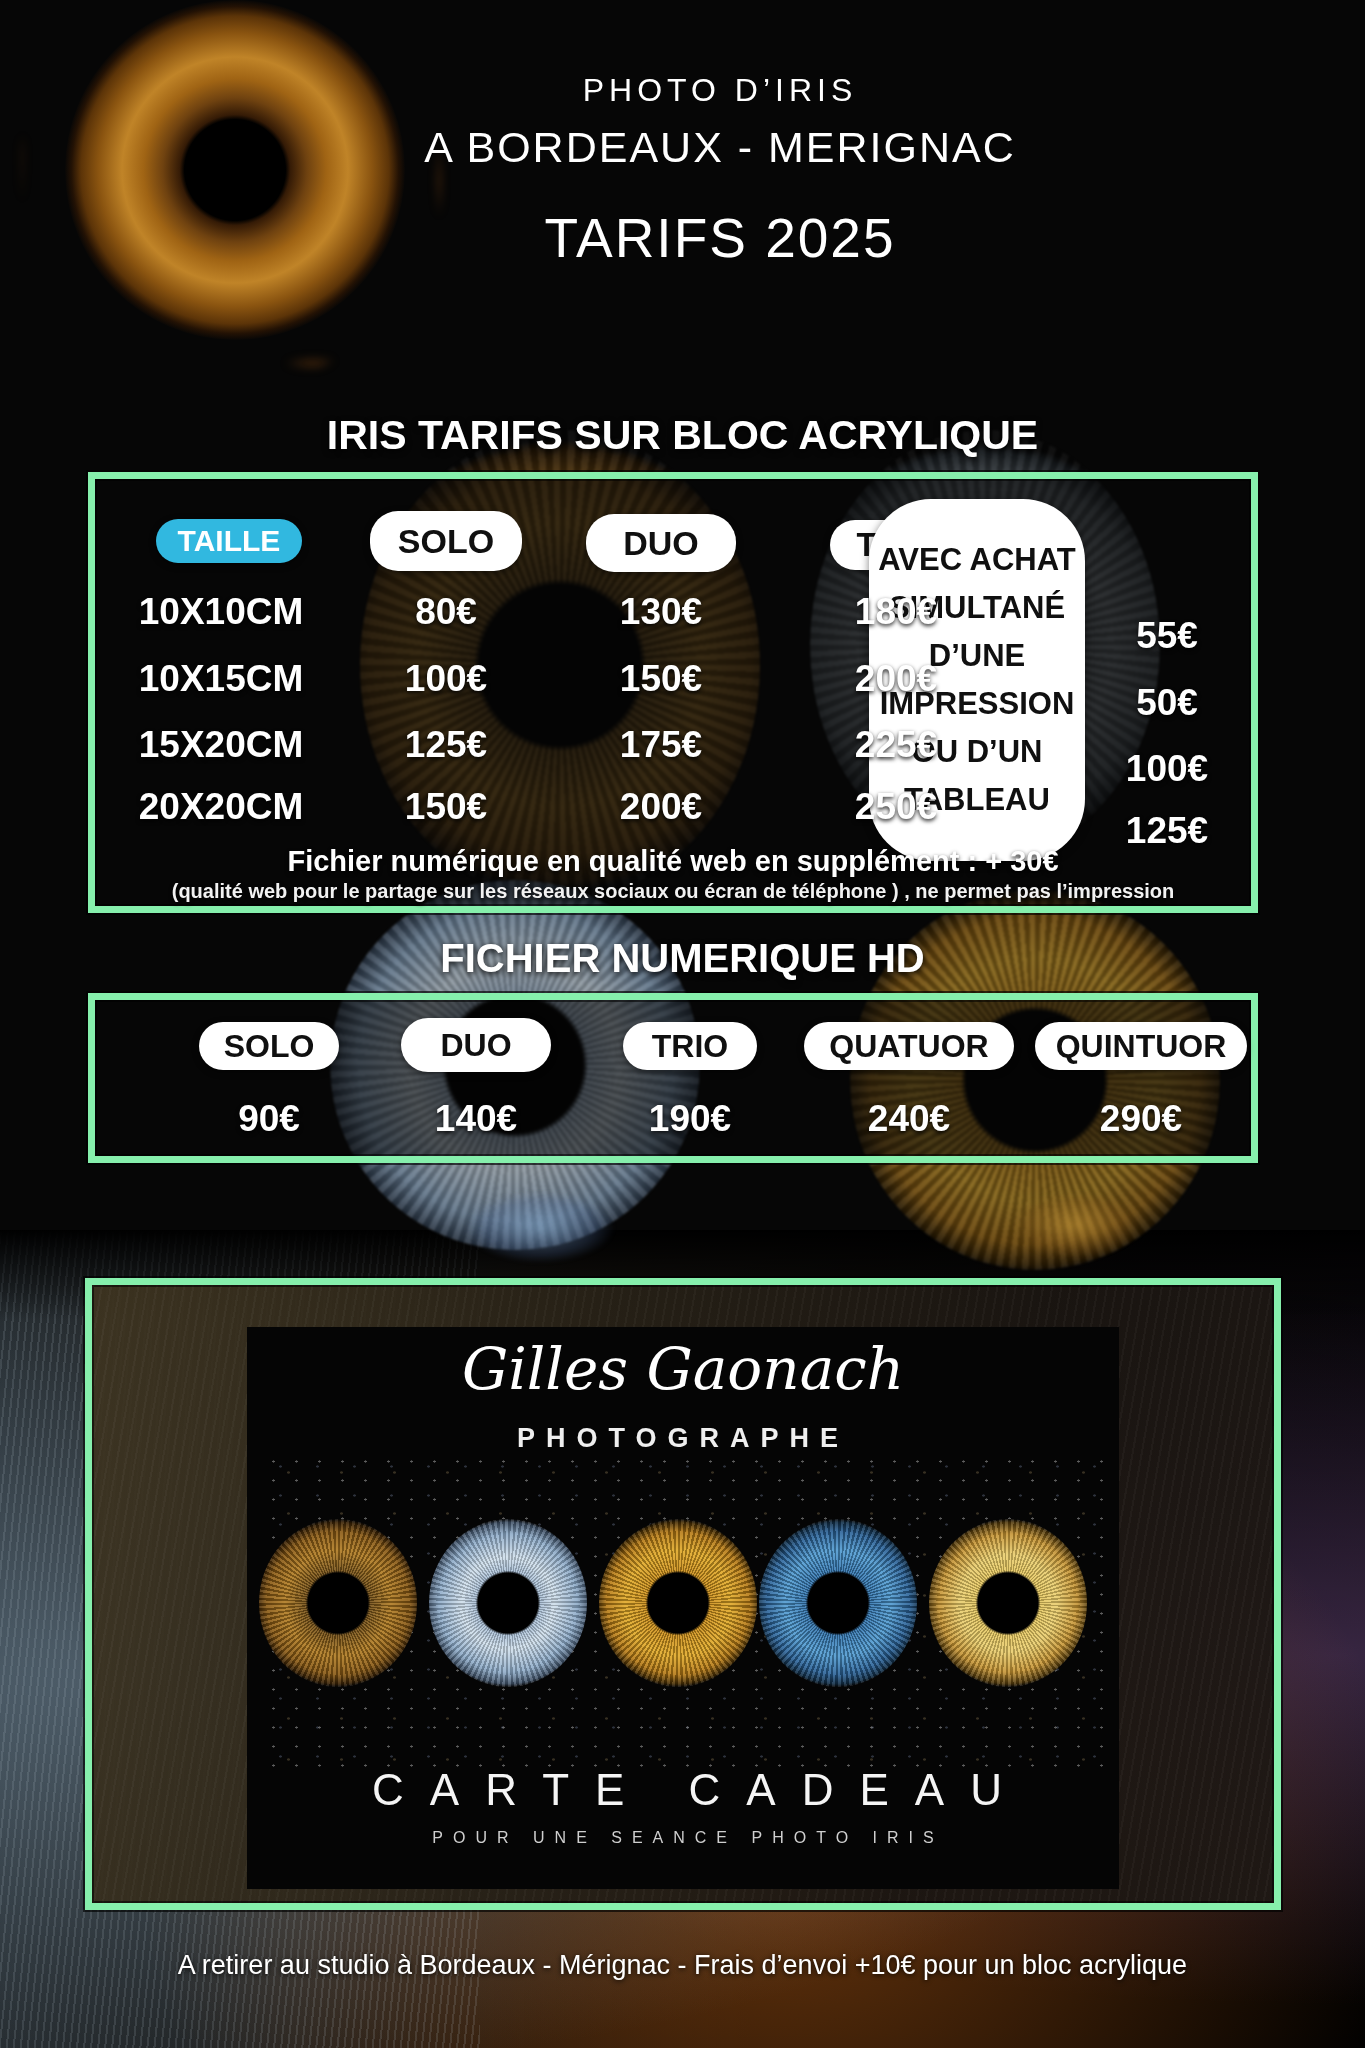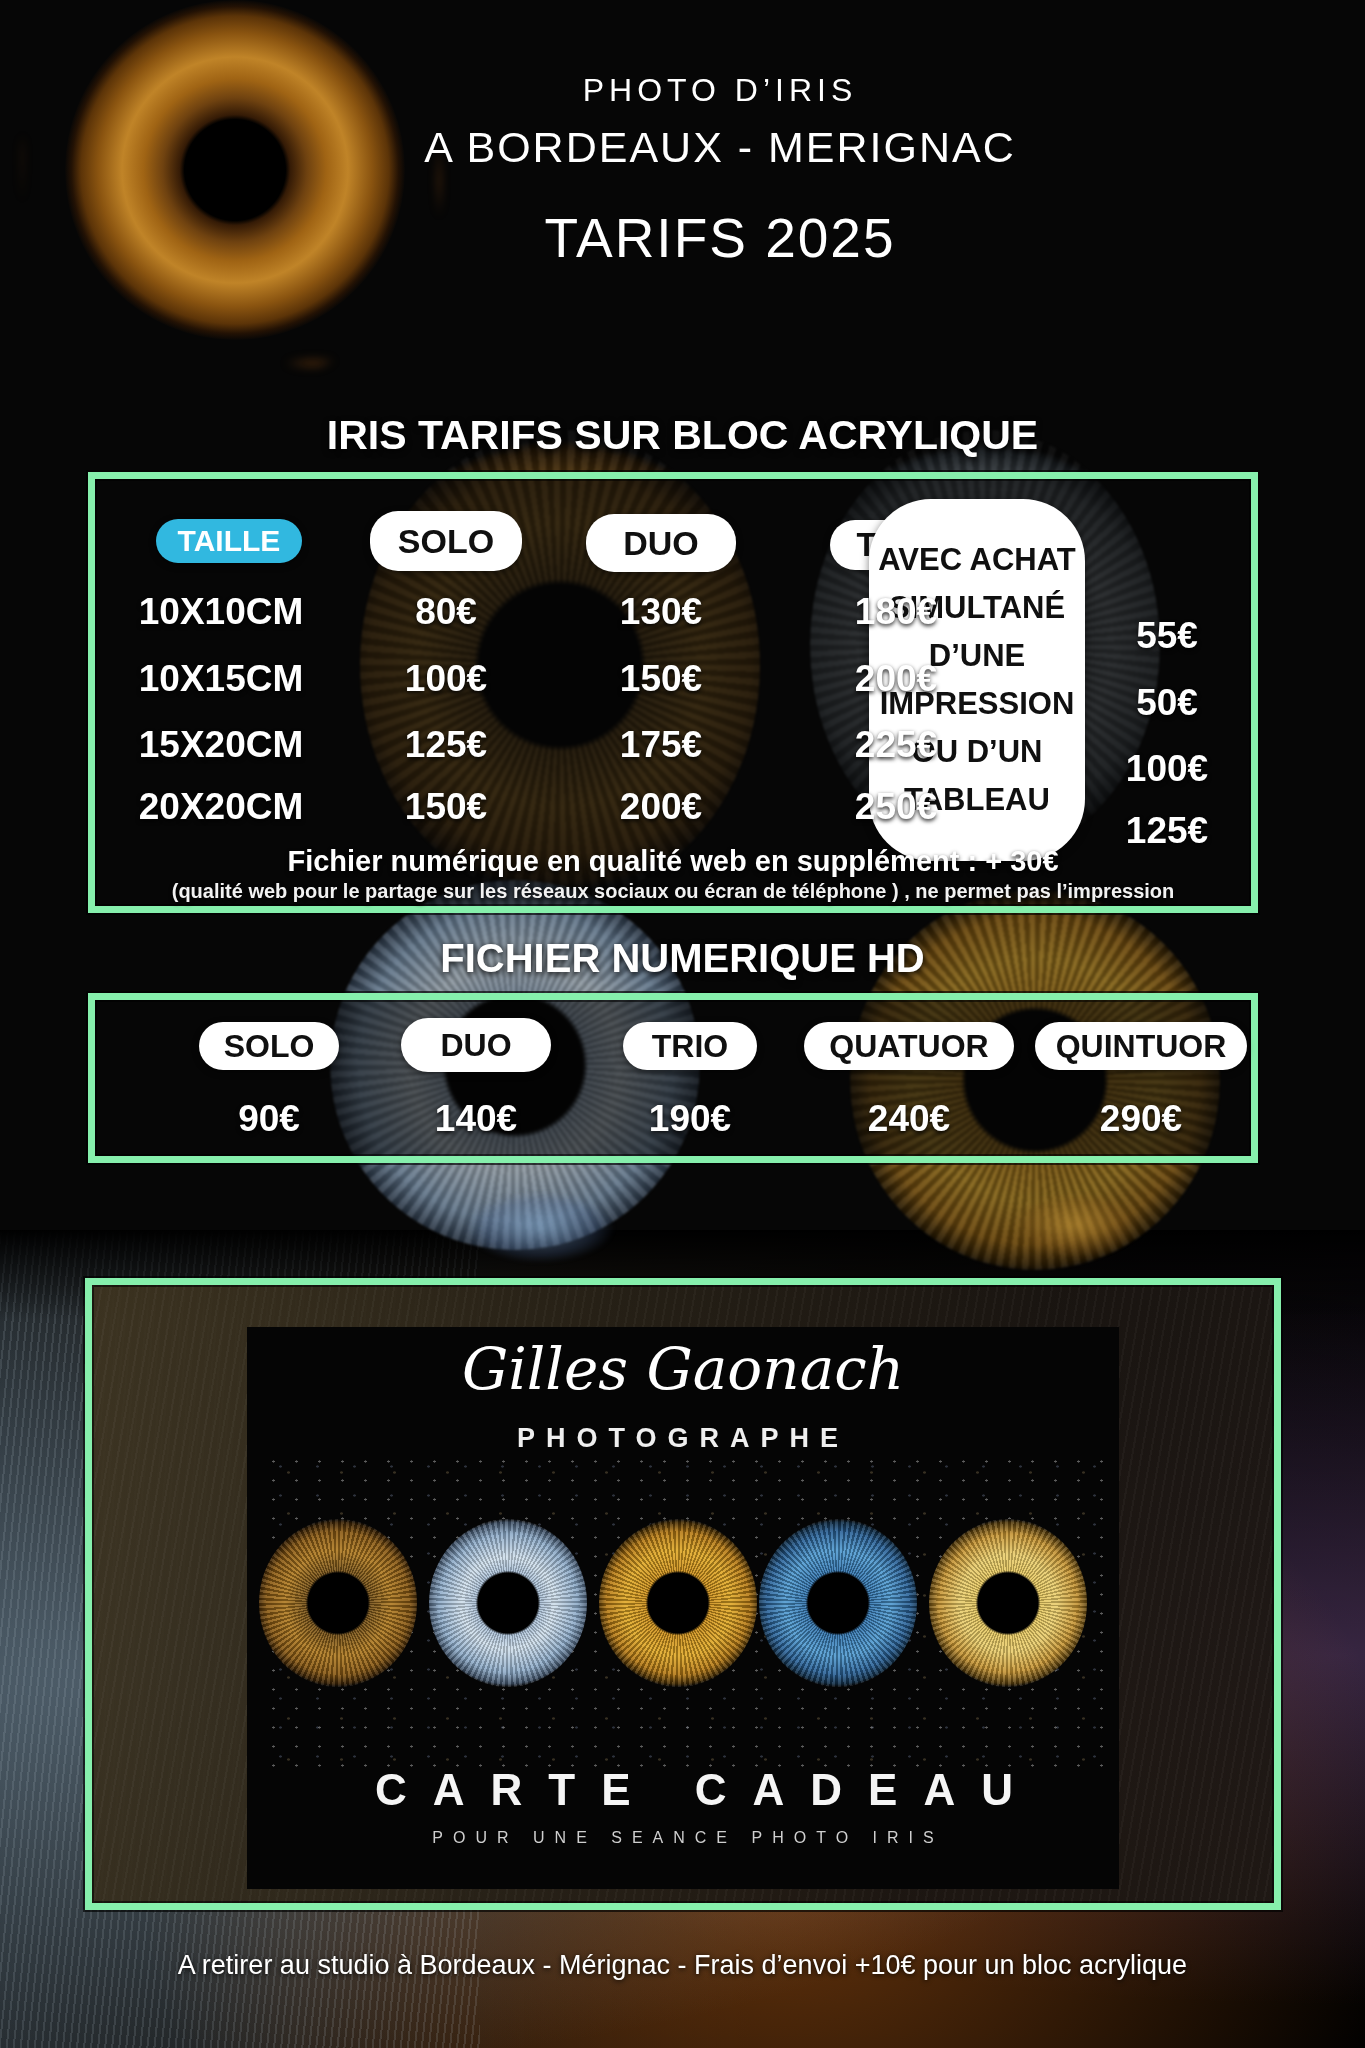--- a/index.html
+++ b/index.html
@@ -120,22 +120,22 @@
       radial-gradient(rgba(255,255,255,.7) 1px, transparent 1.6px),
       radial-gradient(rgba(185,205,255,.45) 1px, transparent 1.8px),
       radial-gradient(rgba(255,220,150,.4) 1px, transparent 2px);
     background-size:23px 19px,37px 29px,53px 41px;}
   .card-name{position:absolute;left:0;top:8px;width:100%;text-align:center;
              font-family:"DejaVu Serif",serif;font-style:italic;font-size:58px;color:#fff;}
   .card-role{position:absolute;left:0;top:96px;width:100%;text-align:center;
              font-size:27px;font-weight:bold;letter-spacing:11px;color:#efefef;}
   .card-iris{top:192px;width:158px;height:168px;}
   .ci-0{left:12px;} .ci-1{left:182px;} .ci-2{left:352px;} .ci-3{left:512px;} .ci-4{left:682px;}
-  .card-title{position:absolute;left:11px;top:438px;width:100%;text-align:center;
-              font-size:44px;font-weight:700;letter-spacing:26px;text-indent:26px;color:#f5f5f5;}
+  .card-title{position:absolute;left:4px;top:438px;width:100%;text-align:center;
+              font-size:44px;font-weight:400;letter-spacing:26px;text-indent:26px;color:#f5f5f5;}
   .card-sub{position:absolute;left:0;top:502px;width:100%;text-align:center;
             font-size:16px;letter-spacing:10px;text-indent:10px;color:#cfcfcf;}
 
   .footer{position:absolute;left:0;top:1950px;width:1365px;text-align:center;z-index:3;
           font-size:27px;font-weight:400;color:#ffffff;text-shadow:0 1px 5px rgba(0,0,0,.95);}
 </style>
 </head>
 <body>
 
 <div class="page">

